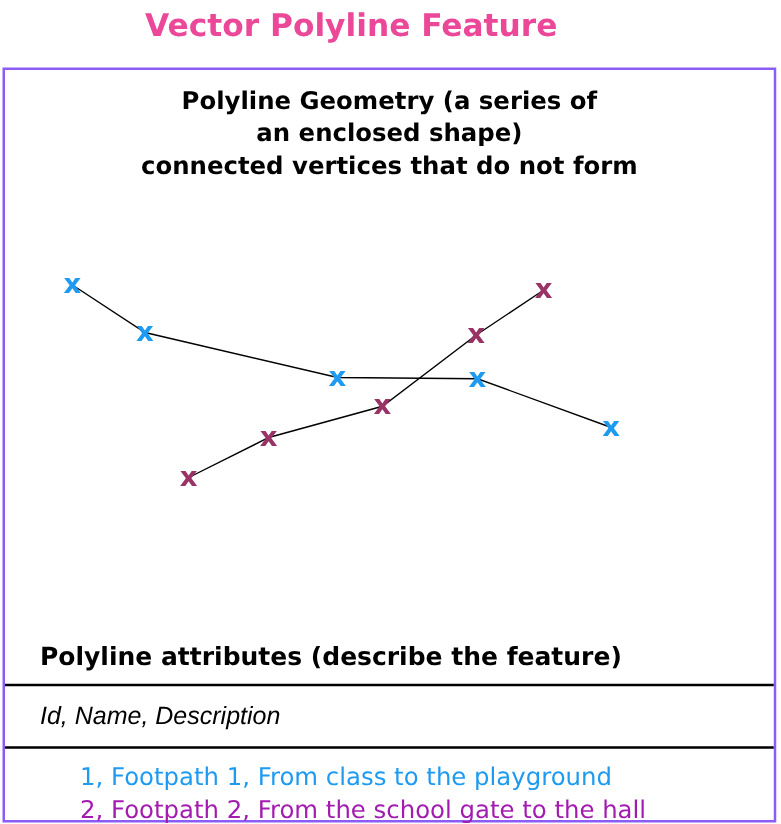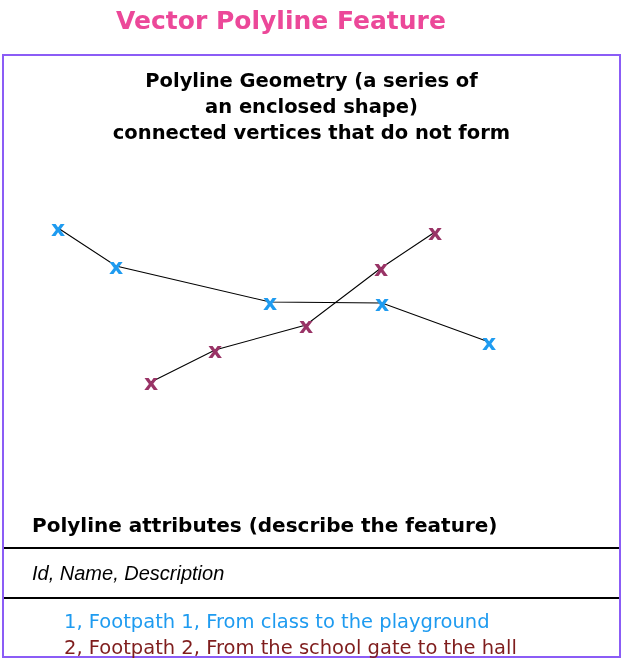--- a/index.html
+++ b/index.html
@@ -108,21 +108,21 @@
     margin-left: 32px;
   }
   #records .rec {
     padding-left: 28px;
     font-size: 19.5px;
     line-height: 1.32;
     font-family: "DejaVu Sans", sans-serif;
     white-space: nowrap;
   }
   .rec-1 { color: #1e9bf0; }
-  .rec-2 { color: #7f1d1d; }
+  .rec-2 { color: #a21caf; }
 </style>
 </head>
 <body>
 
 <div id="page">
 
   <div id="title">Vector Polyline Feature</div>
 
   <div id="panel">
 

